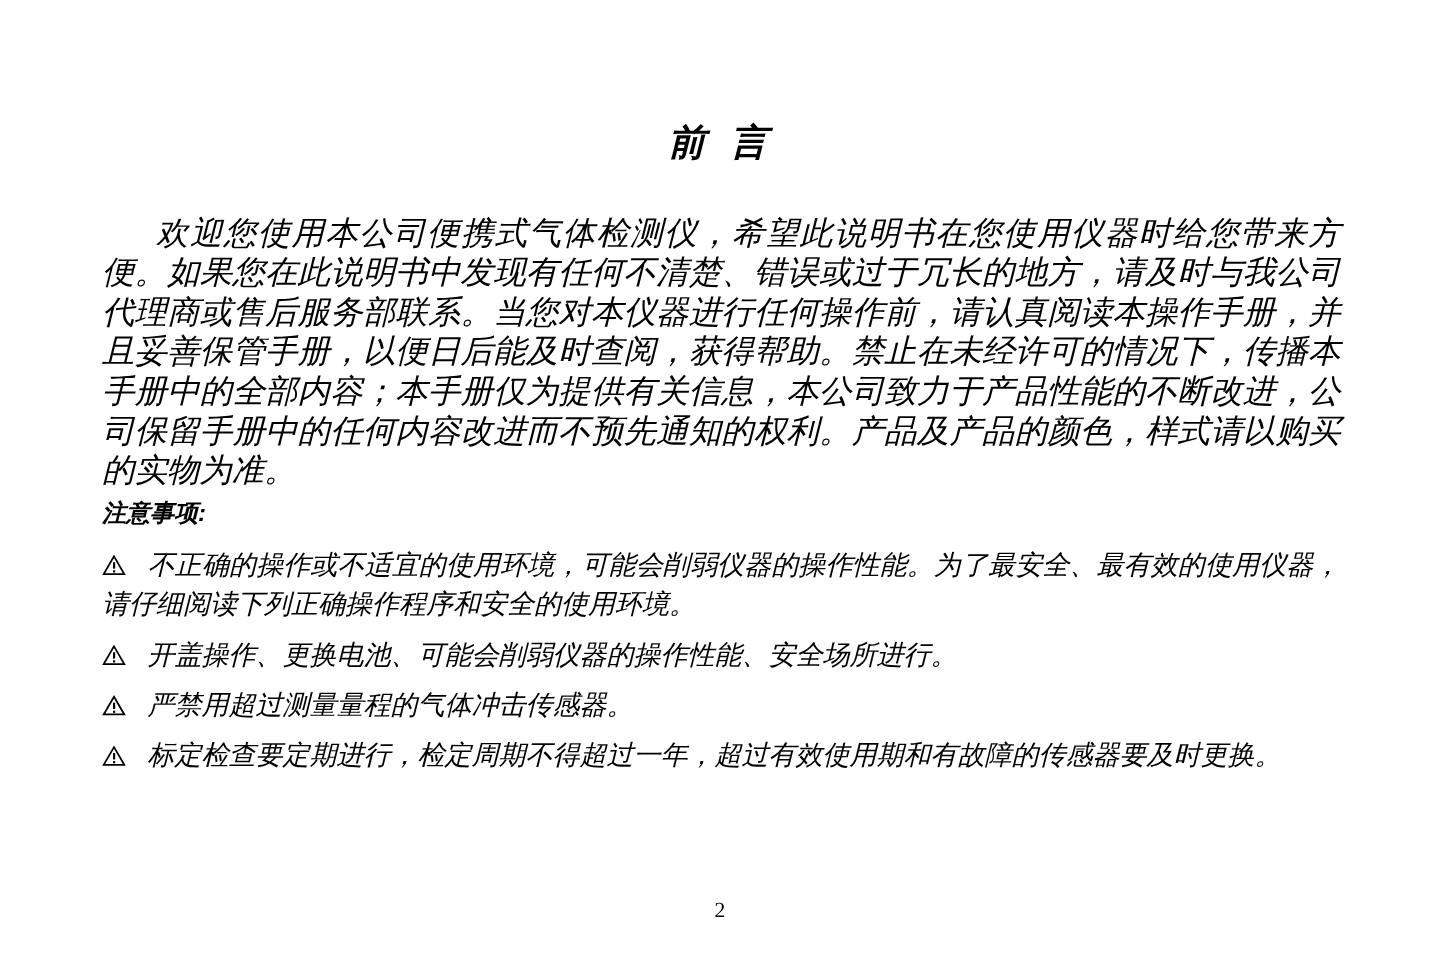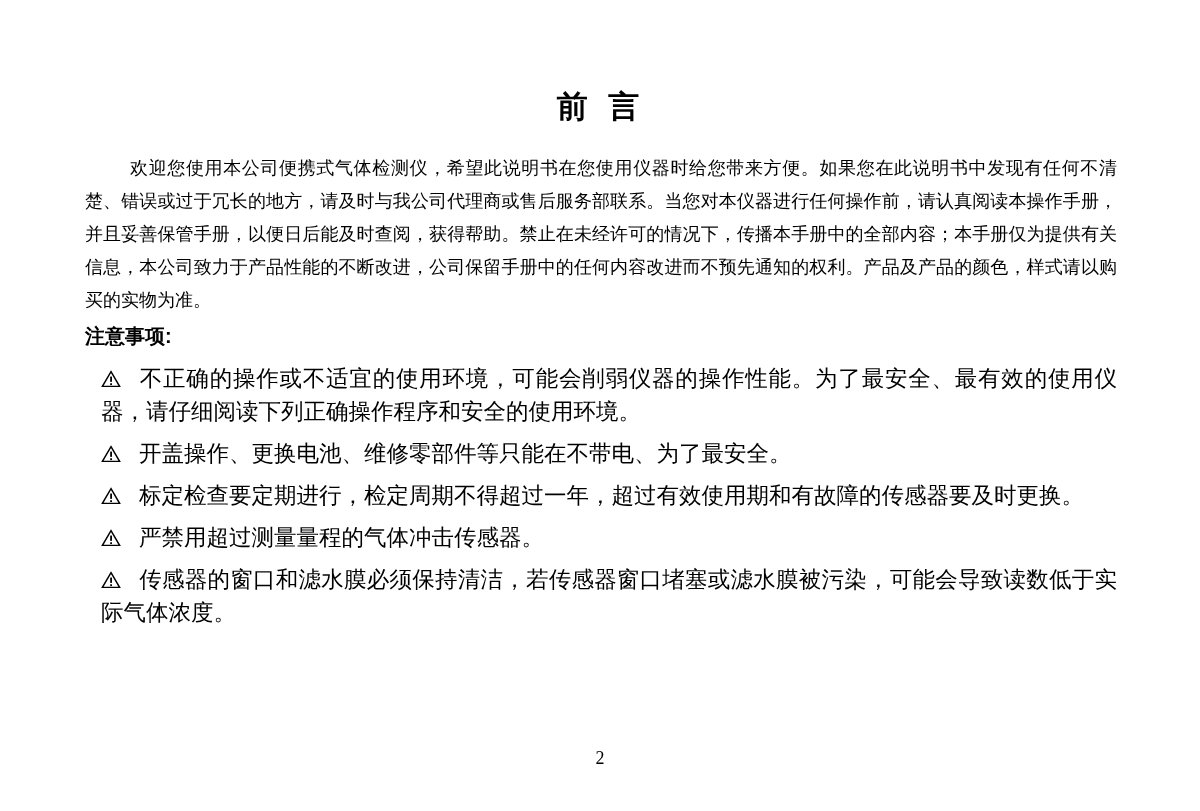--- a/index.html
+++ b/index.html
@@ -13,51 +13,51 @@
   .page {
     position: relative;
     width: 1200px;
     height: 811px;
     background: #ffffff;
     overflow: hidden;
   }
   .content {
     position: absolute;
     left: 85px;
-    top: 0;
+    top: 12px;
     width: 1032px;
+    font-style: italic;
   }
   .doc-title {
     margin-top: 86px;
     text-align: center;
     font-size: 31px;
     font-weight: bold;
     letter-spacing: 6px;
     font-family: "Liberation Sans", "DejaVu Sans", sans-serif;
   }
   .intro {
-    margin-top: 24px;
-    font-size: 18px;
+    margin-top: 38px;
+    font-size: 27px;
     line-height: 33px;
     text-align: justify;
     text-indent: 45px;
   }
   .notes-heading {
     margin-top: 3px;
     font-size: 20px;
     font-weight: bold;
     line-height: 33px;
     font-family: "Liberation Sans", "DejaVu Sans", sans-serif;
   }
   .note-item {
     margin-top: 9px;
     font-size: 22.5px;
     line-height: 33px;
     text-align: justify;
-    margin-left: 16px;
   }
   .warn-icon {
     display: inline-block;
     vertical-align: -2px;
     margin-right: 18px;
   }
   .warn-icon svg { display: block; }
   .page-number {
     position: absolute;
     left: 0;
@@ -83,36 +83,31 @@
             <path d="M12 2 L22.5 20 L1.5 20 Z" fill="none" stroke="#000" stroke-width="1.8" stroke-linejoin="miter"></path>
             <rect x="11" y="8" width="2.2" height="6.5" fill="#000"></rect>
             <rect x="11" y="16.2" width="2.2" height="2.2" fill="#000"></rect>
           </svg></span><span>不正确的操作或不适宜的使用环境，可能会削弱仪器的操作性能。为了最安全、最有效的使用仪器，请仔细阅读下列正确操作程序和安全的使用环境。</span></p>
 
 
     <p class="note-item"><span class="warn-icon"><svg width="20" height="18" viewBox="0 0 24 22">
             <path d="M12 2 L22.5 20 L1.5 20 Z" fill="none" stroke="#000" stroke-width="1.8" stroke-linejoin="miter"></path>
             <rect x="11" y="8" width="2.2" height="6.5" fill="#000"></rect>
             <rect x="11" y="16.2" width="2.2" height="2.2" fill="#000"></rect>
-          </svg></span><span>开盖操作、更换电池、维修零部件等只能在不带电、为了最安全。</span></p>
-
-    <p class="note-item"><span class="warn-icon"><svg width="20" height="18" viewBox="0 0 24 22">
-            <path d="M12 2 L22.5 20 L1.5 20 Z" fill="none" stroke="#000" stroke-width="1.8" stroke-linejoin="miter"></path>
-            <rect x="11" y="8" width="2.2" height="6.5" fill="#000"></rect>
-            <rect x="11" y="16.2" width="2.2" height="2.2" fill="#000"></rect>
-          </svg></span><span>标定检查要定期进行，检定周期不得超过一年，超过有效使用期和有故障的传感器要及时更换。</span></p>
+          </svg></span><span>开盖操作、更换电池、可能会削弱仪器的操作性能、安全场所进行。</span></p>
 
     <p class="note-item"><span class="warn-icon"><svg width="20" height="18" viewBox="0 0 24 22">
             <path d="M12 2 L22.5 20 L1.5 20 Z" fill="none" stroke="#000" stroke-width="1.8" stroke-linejoin="miter"></path>
             <rect x="11" y="8" width="2.2" height="6.5" fill="#000"></rect>
             <rect x="11" y="16.2" width="2.2" height="2.2" fill="#000"></rect>
           </svg></span><span>严禁用超过测量量程的气体冲击传感器。</span></p>
 
     <p class="note-item"><span class="warn-icon"><svg width="20" height="18" viewBox="0 0 24 22">
             <path d="M12 2 L22.5 20 L1.5 20 Z" fill="none" stroke="#000" stroke-width="1.8" stroke-linejoin="miter"></path>
             <rect x="11" y="8" width="2.2" height="6.5" fill="#000"></rect>
             <rect x="11" y="16.2" width="2.2" height="2.2" fill="#000"></rect>
-          </svg></span><span>传感器的窗口和滤水膜必须保持清洁，若传感器窗口堵塞或滤水膜被污染，可能会导致读数低于实际气体浓度。</span></p>
+          </svg></span><span>标定检查要定期进行，检定周期不得超过一年，超过有效使用期和有故障的传感器要及时更换。</span></p>
+
 
   </div>
 
   <div class="page-number">2</div>
 </div>
 
 </body></html>

